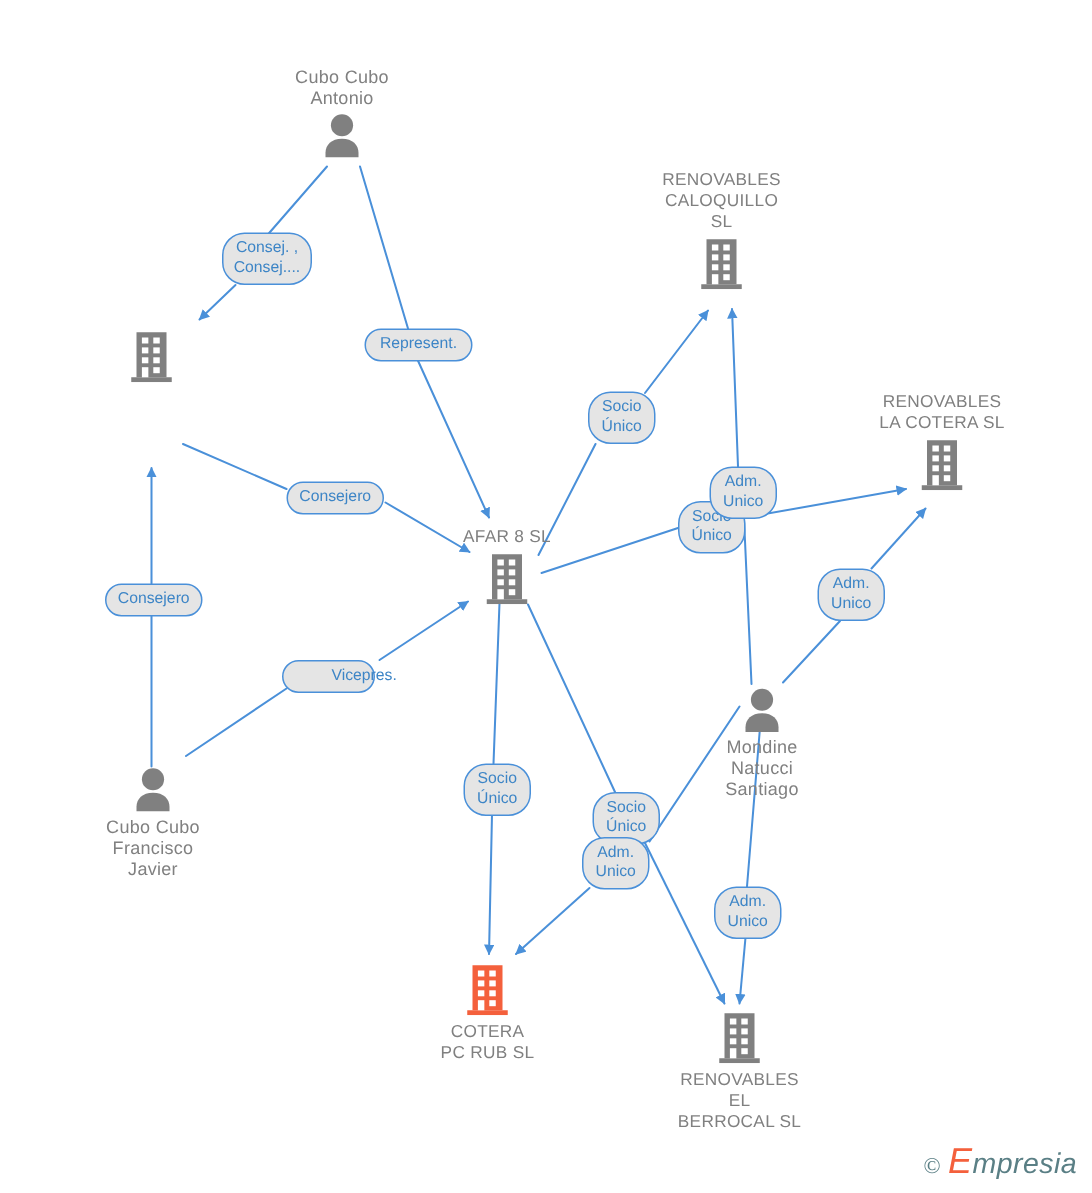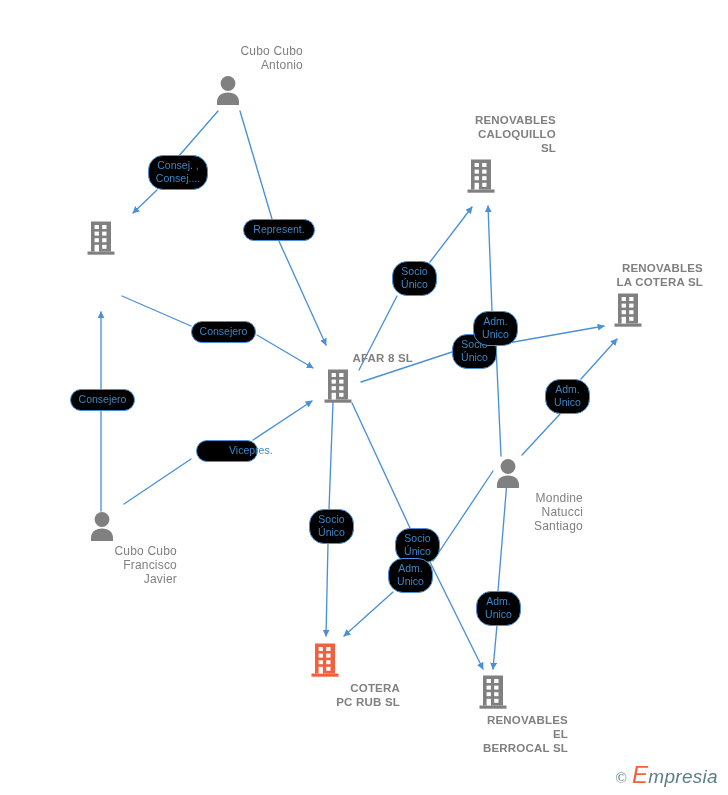--- a/index.html
+++ b/index.html
@@ -30,39 +30,39 @@
   
   .node {
     position: absolute;
     width: 150px;
     margin-left: -75px;
     text-align: center;
     color: #808080;
     font-size: 11.5px;
     line-height: 14px;
     letter-spacing: .2px;
-    font-weight: bold;
+    font-weight: normal;
     user-select: none;
   }
   .node.person { font-weight: normal; font-size: 12px; }
   .node .glyph {
     display: block;
     line-height: 0;
   }
-  .node .label { display: block; white-space: pre-line; text-align: right; }
+  .node .label { display: block; white-space: pre-line; }
   .node.label-top .label { margin-bottom: 3px; }
   .node.label-bottom .label { margin-top: 3px; }
 
   svg.icon { display: inline-block; vertical-align: top; }
 
   
   .role {
     position: absolute;
     box-sizing: border-box;
-    background: #000000;
+    background: #e5e5e5;
     border: 1.3px solid #4a90d9;
     border-radius: 15px;
     color: #3d85c6;
     font-size: 10.5px;
     line-height: 13px;
     text-align: center;
     padding: 3px 6px 4px 6px;
     white-space: pre-line;
     user-select: none;
   }
@@ -324,21 +324,21 @@
 Único</div>
 
   <div class="role" style="left:473px; top:311px; width:45px;">Adm.
 Unico</div>
 
   <div class="role" style="left:545px; top:379px; width:45px;">Adm.
 Unico</div>
 
   <div class="role" style="left:70px; top:389px; width:65px;">Consejero</div>
 
-  <div class="role" style="left:196px; top:440px; width:62px;padding-left:32px;">Vicepres.</div>
+  <div class="role" style="left:188px; top:440px; width:62px;padding-left:32px;">Vicepres.</div>
 
   <div class="role" style="left:309px; top:509px; width:45px;">Socio
 Único</div>
 
   <div class="role" style="left:395px; top:528px; width:45px;">Socio
 Único</div>
 
   <div class="role" style="left:388px; top:558px; width:45px;">Adm.
 Unico</div>
 

